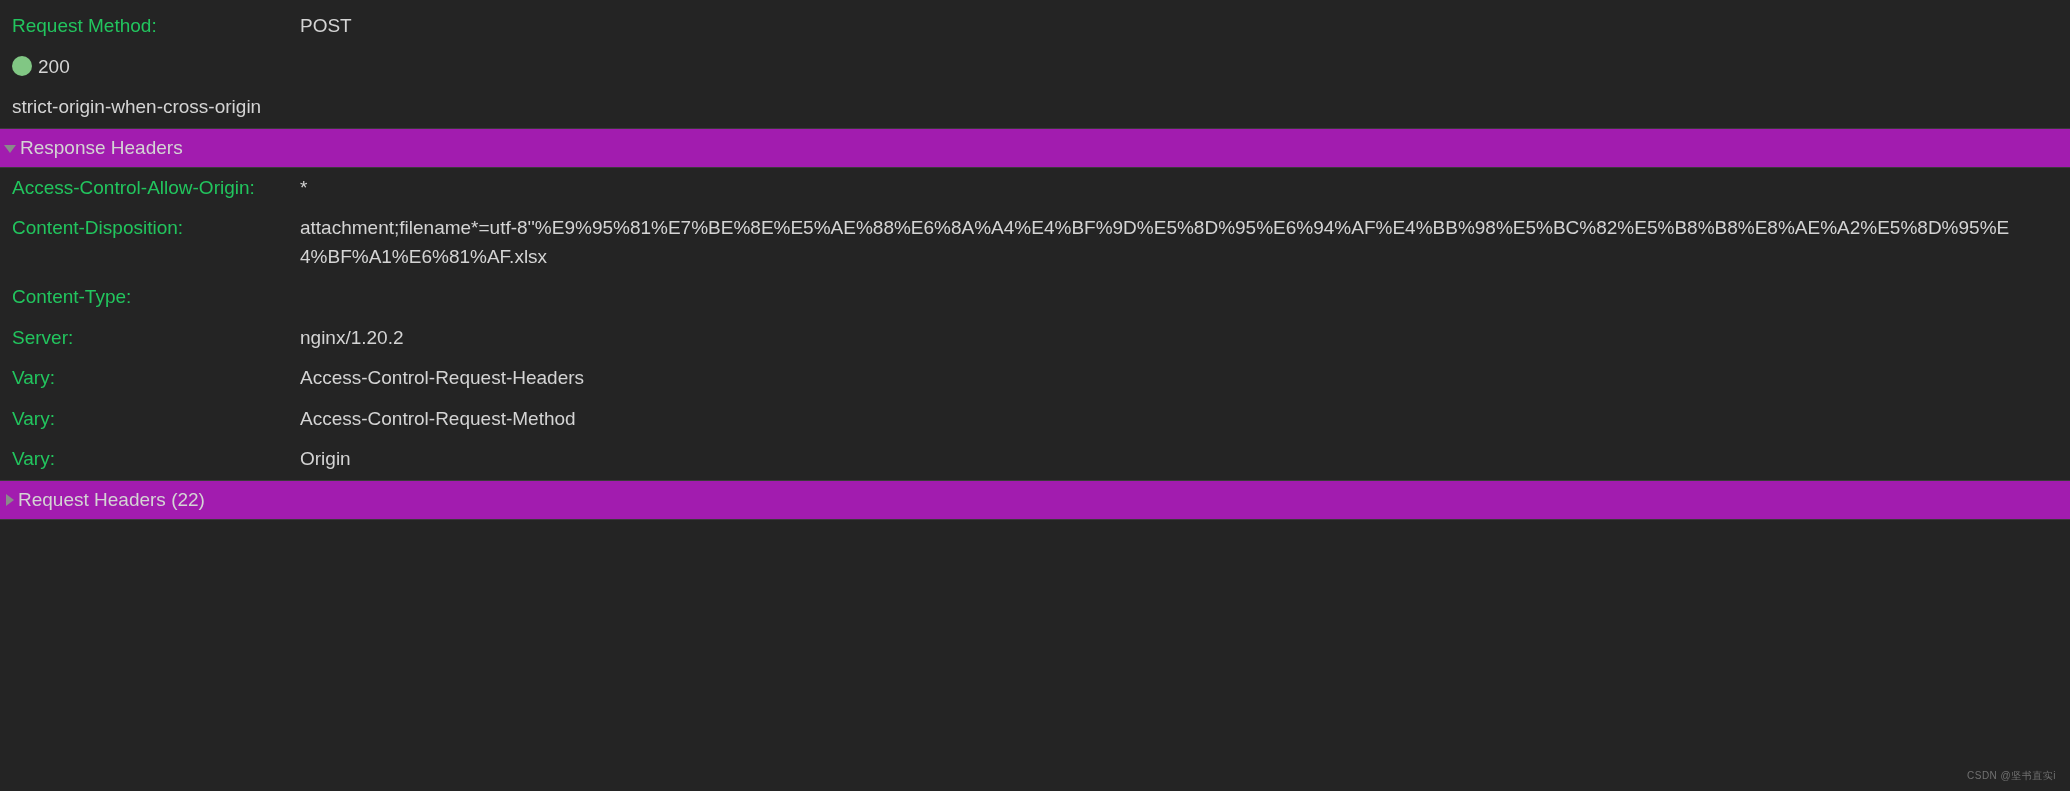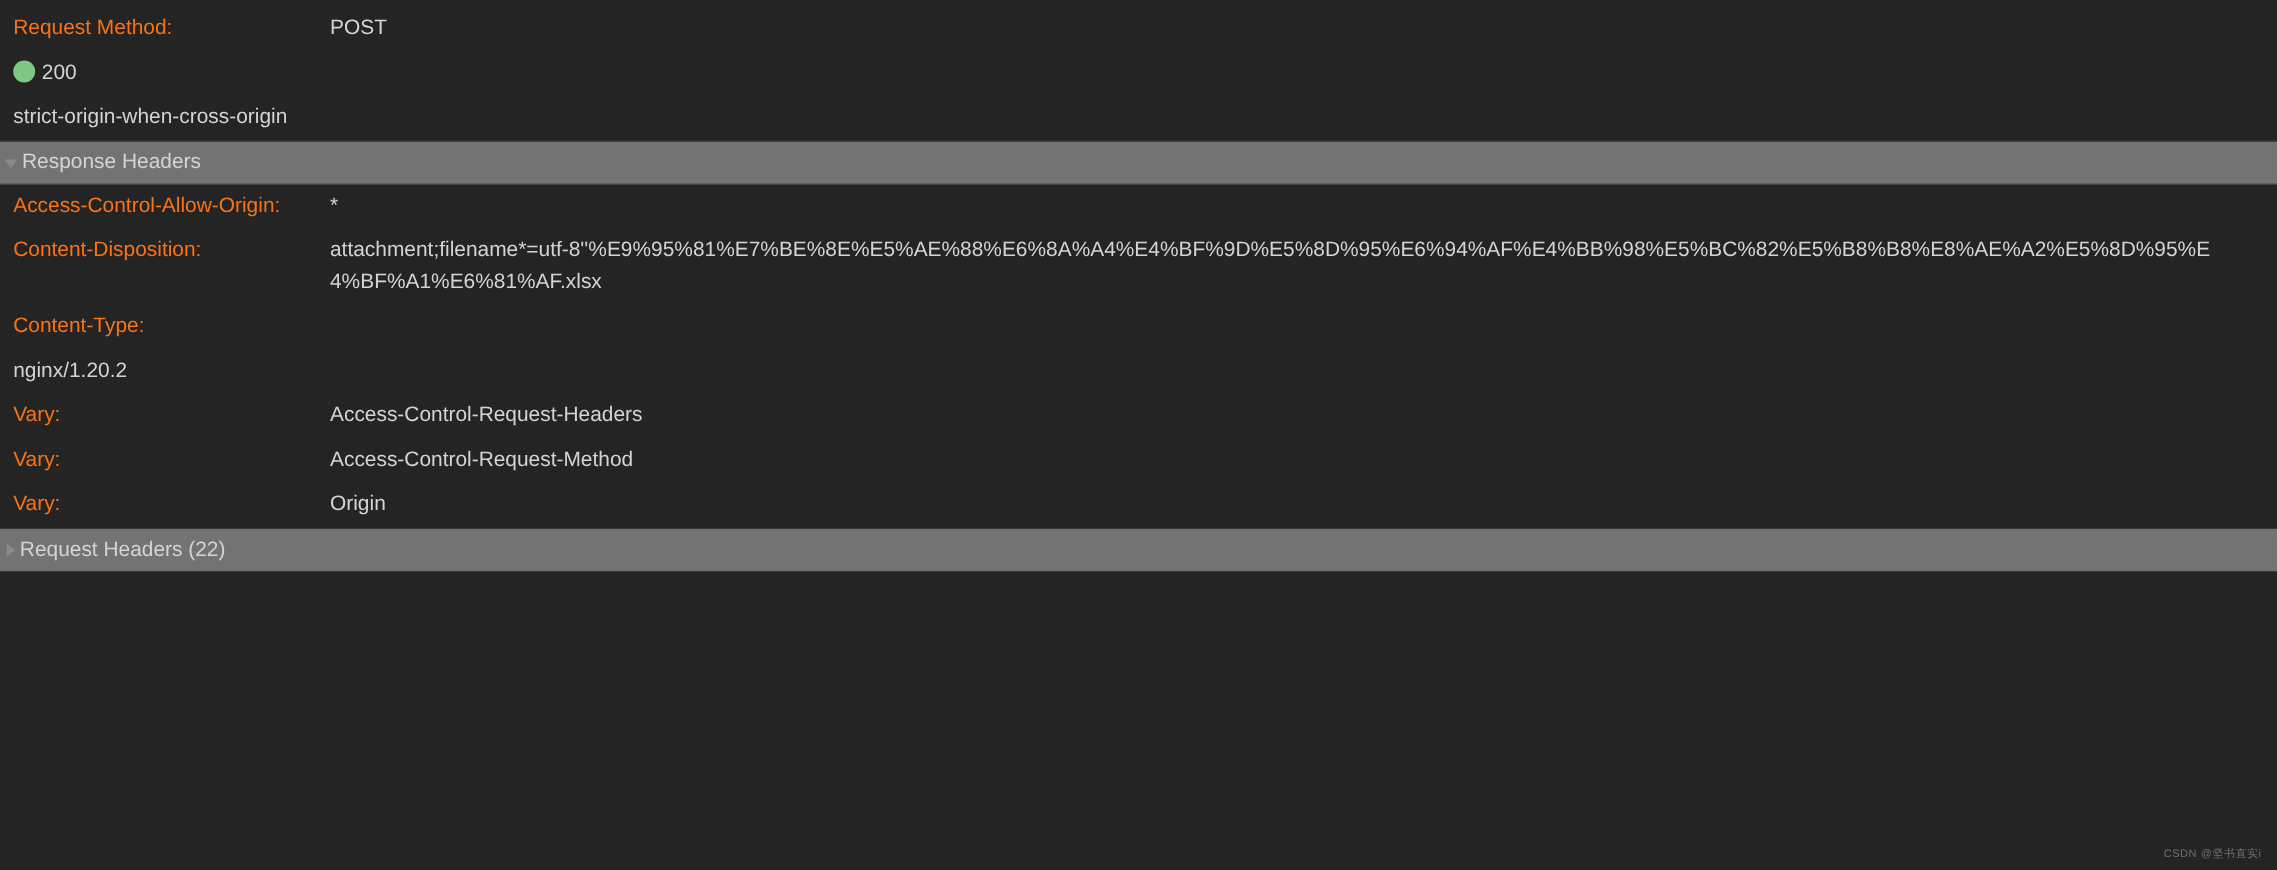--- a/index.html
+++ b/index.html
@@ -17,30 +17,30 @@
     padding-top: 6px;
   }
   .row {
     display: flex;
     padding: 6px 0 6px 12px;
     line-height: 1.5;
   }
   .label {
     width: 288px;
     flex-shrink: 0;
-    color: #f97316;
+    color: #22c55e;
   }
   .value {
     flex: 1;
     color: #d4d4d4;
     word-break: break-all;
     padding-right: 36px;
   }
   .section-header {
-    background: #737373;
+    background: #a21caf;
     border-top: 1px solid #3a3a3a;
     border-bottom: 1px solid #3a3a3a;
     padding: 8px 4px 8px 4px;
     display: flex;
     align-items: center;
     cursor: pointer;
     color: #d4d4d4;
     font-size: 19px;
   }
   .tri {
@@ -110,20 +110,21 @@
       <div class="value">*</div>
     </div>
     <div class="row">
       <div class="label">Content-Disposition:</div>
       <div class="value">attachment;filename*=utf-8''%E9%95%81%E7%BE%8E%E5%AE%88%E6%8A%A4%E4%BF%9D%E5%8D%95%E6%94%AF%E4%BB%98%E5%BC%82%E5%B8%B8%E8%AE%A2%E5%8D%95%E4%BF%A1%E6%81%AF.xlsx</div>
     </div>
     <div class="row">
       <div class="label">Content-Type:</div>
     </div>
     <div class="row">
+      <div class="label">Server:</div>
       <div class="value">nginx/1.20.2</div>
     </div>
     <div class="row">
       <div class="label">Vary:</div>
       <div class="value">Access-Control-Request-Headers</div>
     </div>
     <div class="row">
       <div class="label">Vary:</div>
       <div class="value">Access-Control-Request-Method</div>
     </div>

